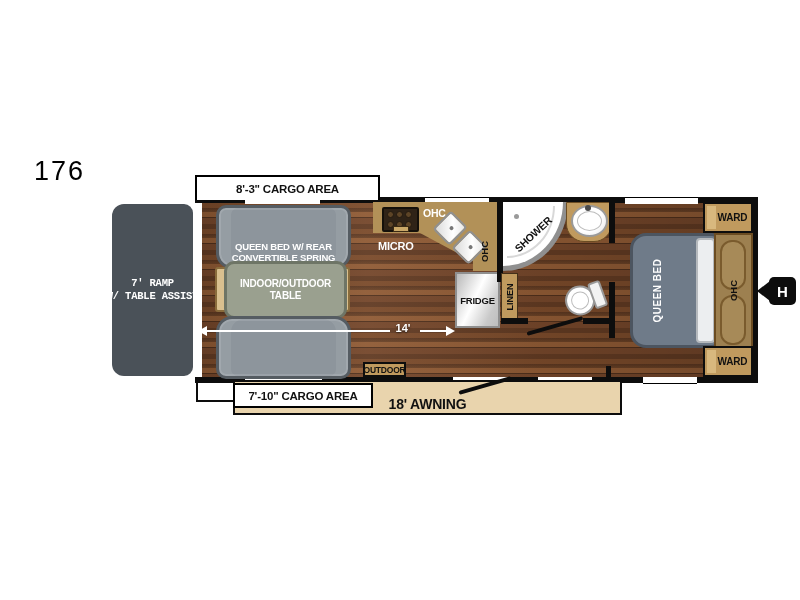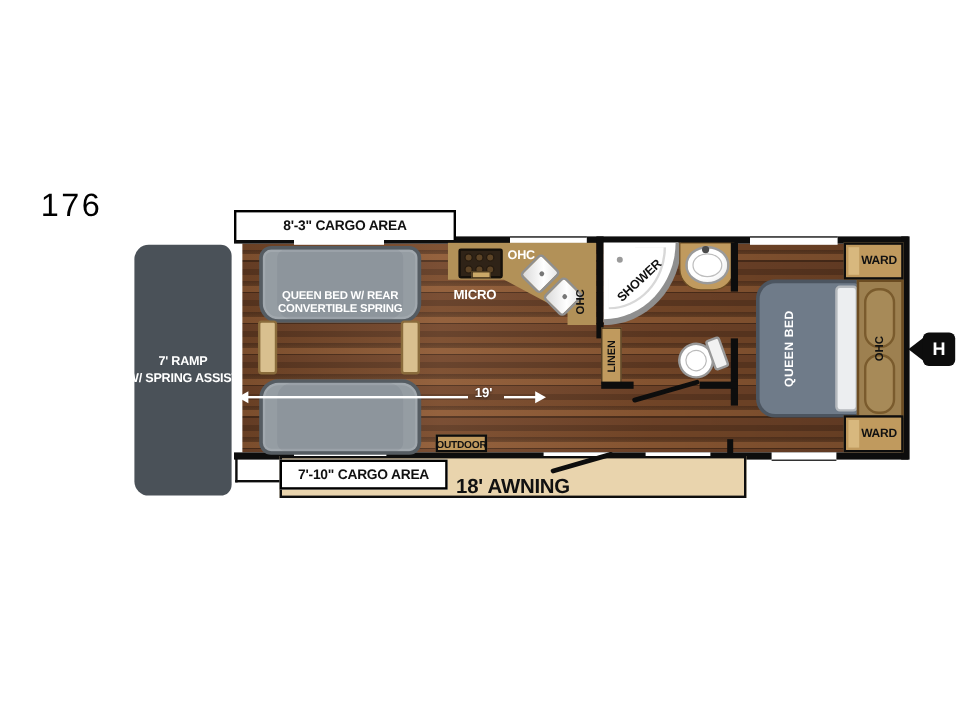--- a/index.html
+++ b/index.html
@@ -7,22 +7,22 @@
           font-family:"Liberation Sans",sans-serif;}
   .abs{position:absolute;}
   .lbl{font-weight:bold;letter-spacing:-0.2px;white-space:nowrap;}
   .white{color:#fff;} .black{color:#111;}
   .center{display:flex;align-items:center;justify-content:center;text-align:center;}
   .vwrap{display:flex;align-items:center;justify-content:center;}
   .vtext{transform:rotate(-90deg);white-space:nowrap;font-weight:bold;}
 
   .model{left:34px;top:156px;font-size:27px;font-weight:500;letter-spacing:2px;color:#000;}
 
-  .ramp{left:112px;top:204px;width:81px;height:209px;background:var(--ramp-gray,#4a5158);
-        border-radius:12px 9px 9px 12px;}
+  .ramp{left:112px;top:204px;width:81px;height:172px;background:var(--ramp-gray,#4a5158);
+        border-radius:12px 9px 9px 12px;font-family:Liberation Mono, monospace;}
   .ramp .lbl{font-size:10.5px;line-height:1.25;}
 
   .floor{left:202px;top:203px;width:550px;height:174px;
     background:
       linear-gradient(90deg,rgba(0,0,0,.14),rgba(255,255,255,.05) 30%,rgba(0,0,0,.08) 62%,rgba(0,0,0,.20)),
       repeating-linear-gradient(180deg,
         var(--wood-mid,#7a4a2a) 0px, var(--wood-mid,#7a4a2a) 5px,
         var(--wood-dark,#5a3620) 5px, #6b4226 9px,
         var(--wood-light,#8f5a34) 9px, var(--wood-light,#8f5a34) 14px,
         #4f2f1b 14px, #4f2f1b 15px,
@@ -112,21 +112,21 @@
   .fridge .lbl{font-size:9.5px;}
 
   .dimline{top:330px;height:2px;background:#fff;}
   .arrow{width:0;height:0;border-top:5px solid transparent;border-bottom:5px solid transparent;}
   .arrow-l{left:198px;top:326px;border-right:9px solid #fff;}
   .arrow-r{left:446px;top:326px;border-left:9px solid #fff;}
   .dim-lbl{left:388px;top:322px;width:30px;font-size:11px;color:#fff;font-weight:bold;text-align:center;
            text-shadow:0 1px 2px rgba(0,0,0,.55);}
 
   .awning{left:233px;top:380px;width:389px;height:35px;background:var(--awning-tan,#e9d4ad);border:2px solid #0d0d0d;box-sizing:border-box;}
-  .awning .lbl{font-size:17px;margin-top:14px;}
+  .awning .lbl{font-size:14px;margin-top:14px;}
   .cargo-bot{left:233px;top:383px;width:136px;height:21px;}
   .cargo-top{left:195px;top:175px;width:181px;height:23px;border-bottom:none;}
 
   .hitch-tri{left:757px;top:281px;width:0;height:0;border-top:10px solid transparent;
              border-bottom:10px solid transparent;border-right:13px solid #0d0d0d;}
   .hitch-box{left:769px;top:277px;width:27px;height:28px;background:#0d0d0d;border-radius:5px;}
   .hitch-box .lbl{font-size:15px;color:#fff;letter-spacing:0;}
 
   .micro-lbl{left:378px;top:240px;font-size:11px;text-align:right;}
   .ohc-top-lbl{left:423px;top:207px;font-size:10.5px;}
@@ -136,21 +136,21 @@
 </head>
 <body>
 
 <div class="canvas">
 
   <div class="abs model">176</div>
 
   <div class="abs ramp center">
     <div class="lbl white">
       <span style="display:block">7' RAMP</span>
-      <span style="display:block">W/ SPRING ASSIST</span>
+      <span style="display:block">W/ TABLE ASSIST</span>
     </div>
   </div>
 
   <div class="abs floor"></div>
 
   <div class="abs wall" style="left:195px;top:197px;width:562px;height:6px;"></div>
   <div class="abs wall" style="left:195px;top:377px;width:562px;height:6px;"></div>
   <div class="abs wall" style="left:751px;top:197px;width:7px;height:186px;"></div>
 
   <div class="abs wgap-top" style="left:245px;width:75px;"></div>
@@ -166,20 +166,26 @@
   <div class="abs wall" style="left:606px;top:366px;width:5px;height:12px;"></div>
 
   <div class="abs sofa sofa1 center">
     <div class="lbl white">
       <span style="display:block">QUEEN BED W/ REAR</span>
       <span style="display:block">CONVERTIBLE SPRING</span>
     </div>
   </div>
   <div class="abs tcap" style="left:215px;"></div>
   <div class="abs tcap" style="left:334px;"></div>
+  <div class="abs table center">
+    <div class="lbl white">
+      <span style="display:block">INDOOR/OUTDOOR</span>
+      <span style="display:block">TABLE</span>
+    </div>
+  </div>
   <div class="abs sofa sofa2"></div>
 
   <div class="abs counter"></div>
   <div class="abs stove">
     <div class="burner"></div>
       <div class="burner"></div>
     <div class="burner"></div>
       <div class="burner"></div>
     <div class="burner"></div>
       <div class="burner"></div>
@@ -187,20 +193,23 @@
   <div class="abs stove-knobs"></div>
   <div class="abs lbl white ohc-top-lbl">OHC</div>
   <div class="abs sink">
     <div class="basin"></div>
     <div class="basin"></div>
   </div>
   <div class="abs vwrap ohc-sink-wrap">
     <span class="vtext">OHC</span>
   </div>
   <div class="abs lbl white micro-lbl">MICRO</div>
+  <div class="abs fridge center">
+    <span class="lbl black">FRIDGE</span>
+  </div>
 
   <div class="abs wall wall-kb"></div>
   <div class="abs shower"></div>
   <div class="abs shower-drain"></div>
   <div class="abs center shower-lblwrap">
     <span class="lbl black">SHOWER</span>
   </div>
   <div class="abs vanity"></div>
   <div class="abs bowl"></div>
   <div class="abs faucet"></div>
@@ -237,21 +246,21 @@
   </div>
 
   <div class="abs pantry center">
     <span class="lbl black">OUTDOOR</span>
   </div>
 
   <div class="abs dimline" style="left:206px;width:184px;"></div>
   <div class="abs dimline" style="left:420px;width:28px;"></div>
   <div class="abs arrow arrow-l"></div>
   <div class="abs arrow arrow-r"></div>
-  <div class="abs dim-lbl">19'</div>
+  <div class="abs dim-lbl">14'</div>
 
   <div class="abs awning">
     <div class="lbl black" style="text-align:center;">18' AWNING</div>
   </div>
   <div class="abs wall" style="left:196px;top:382px;width:2px;height:20px;"></div>
   <div class="abs wall" style="left:196px;top:400px;width:38px;height:2px;"></div>
   <div class="abs callout-box cargo-bot center">
     <span class="lbl black">7'-10" CARGO AREA</span>
   </div>
   <div class="abs callout-box cargo-top center">

